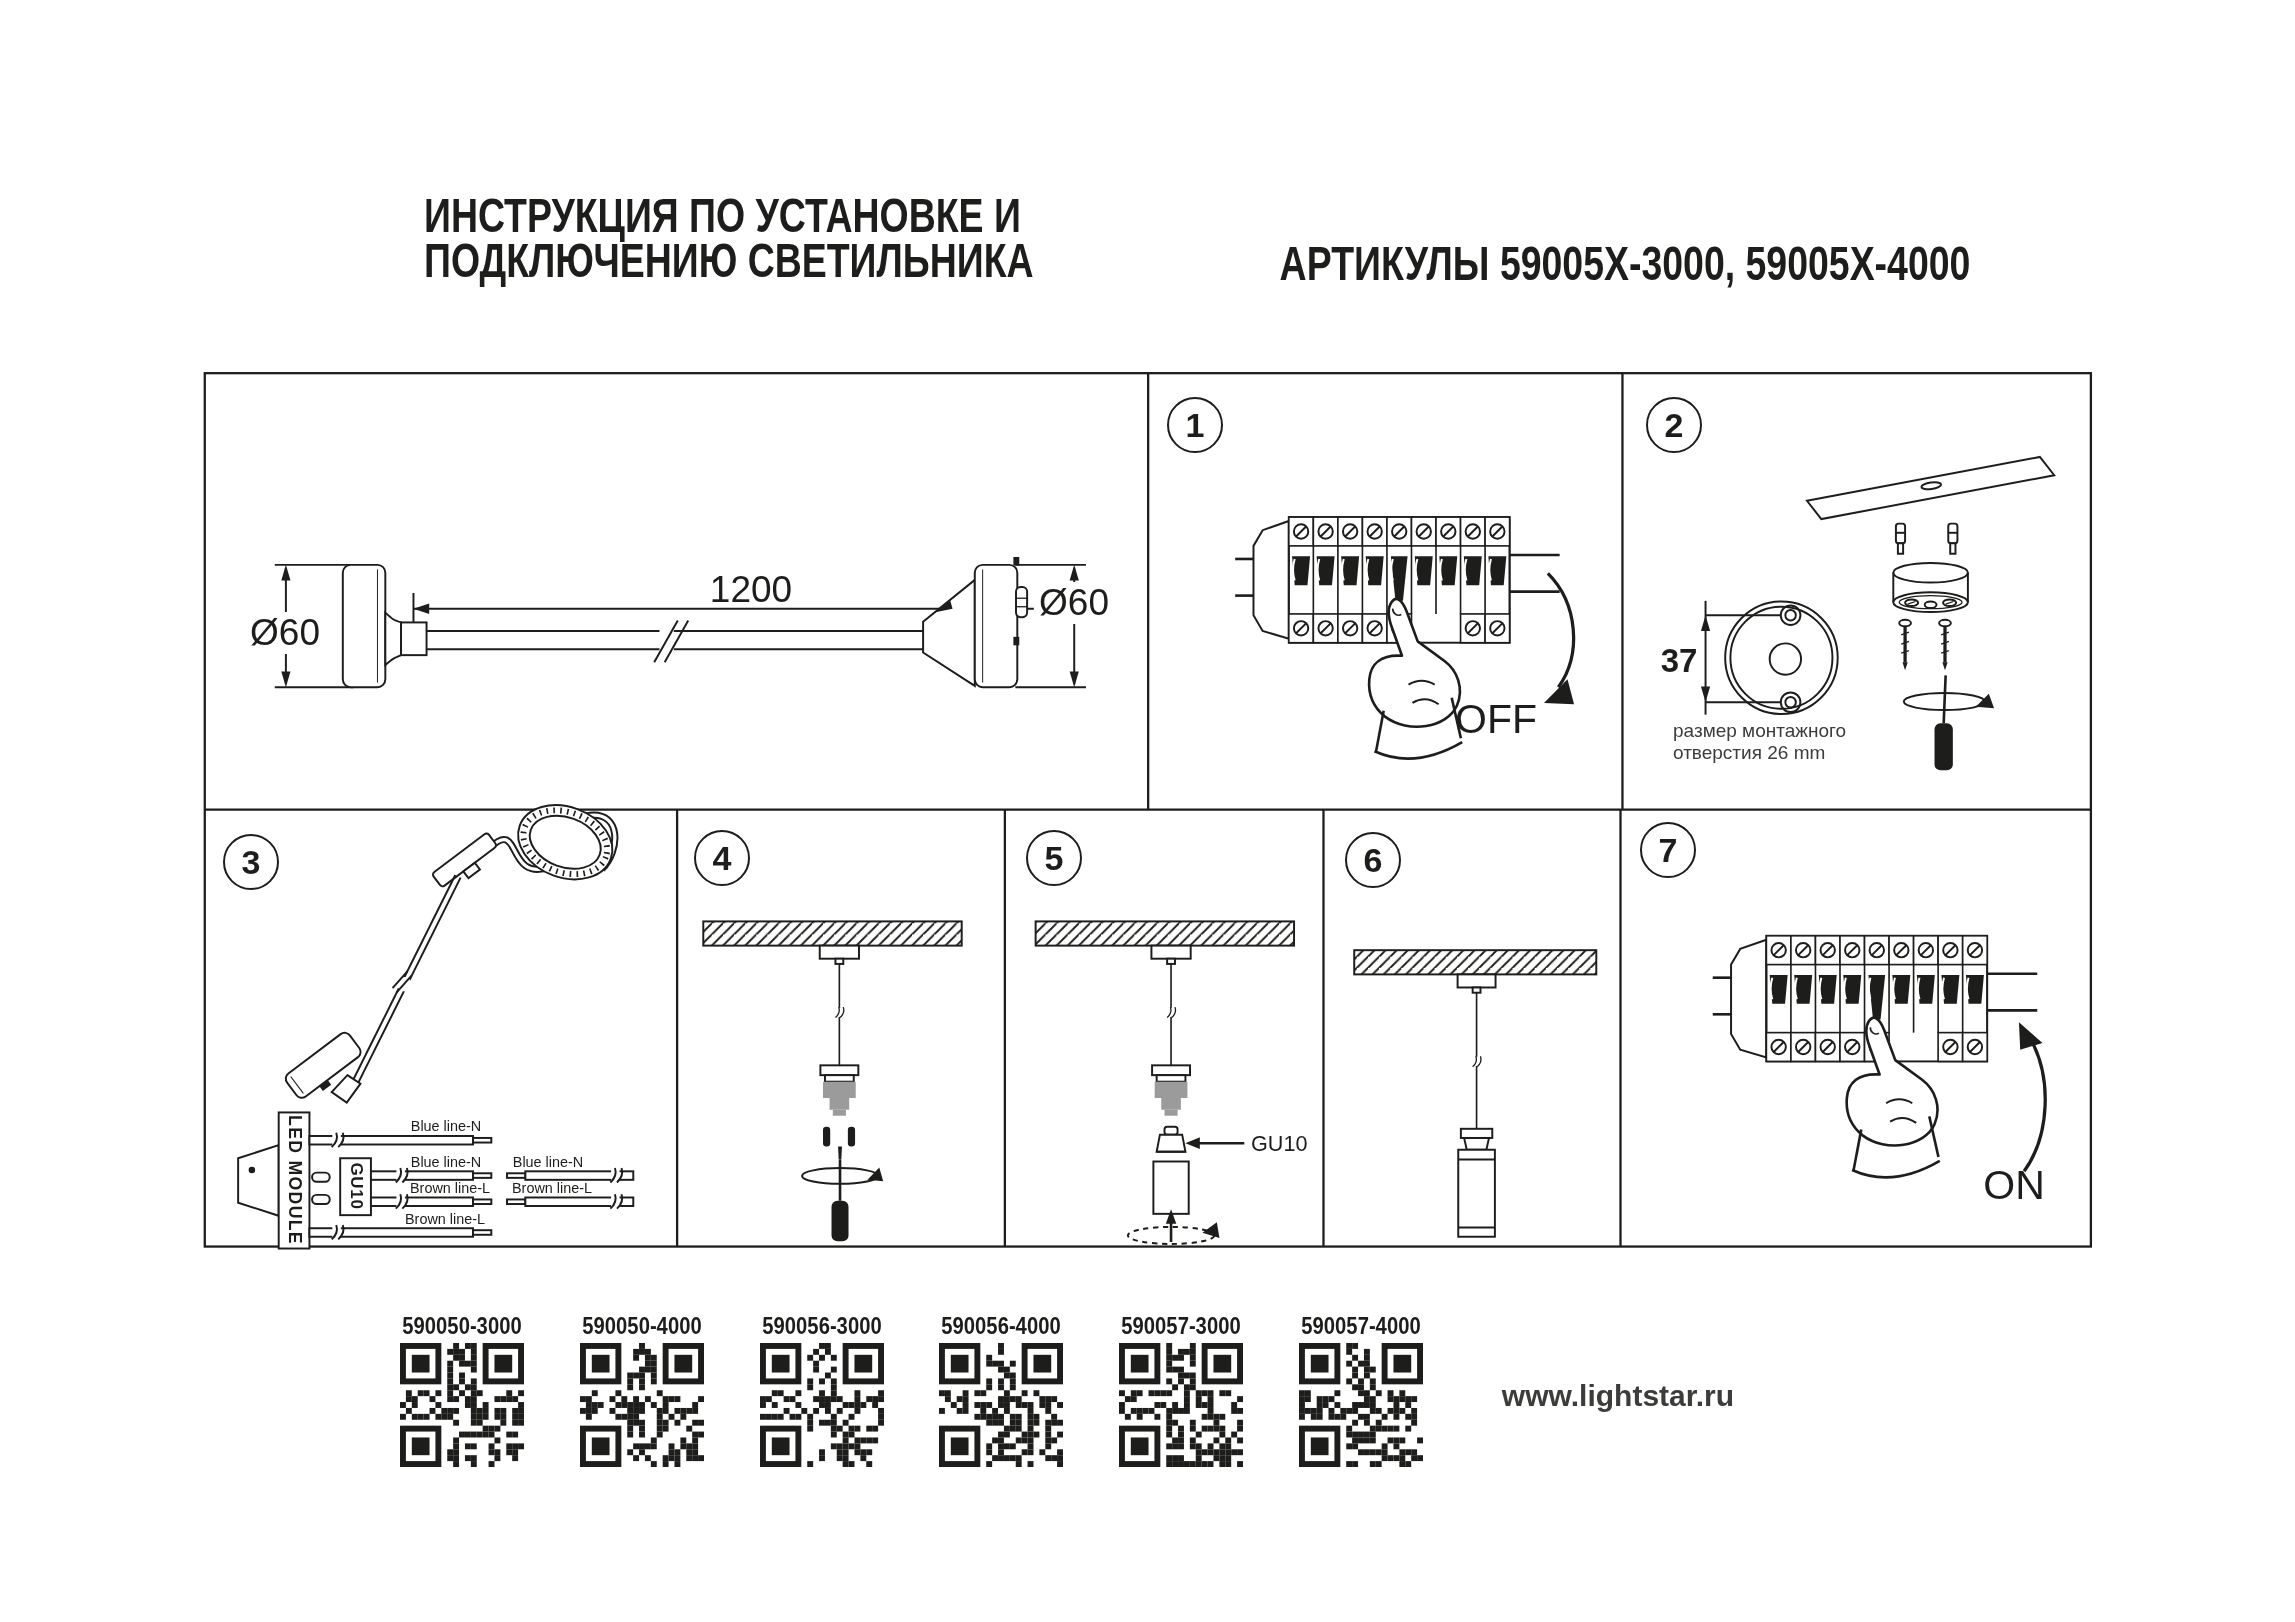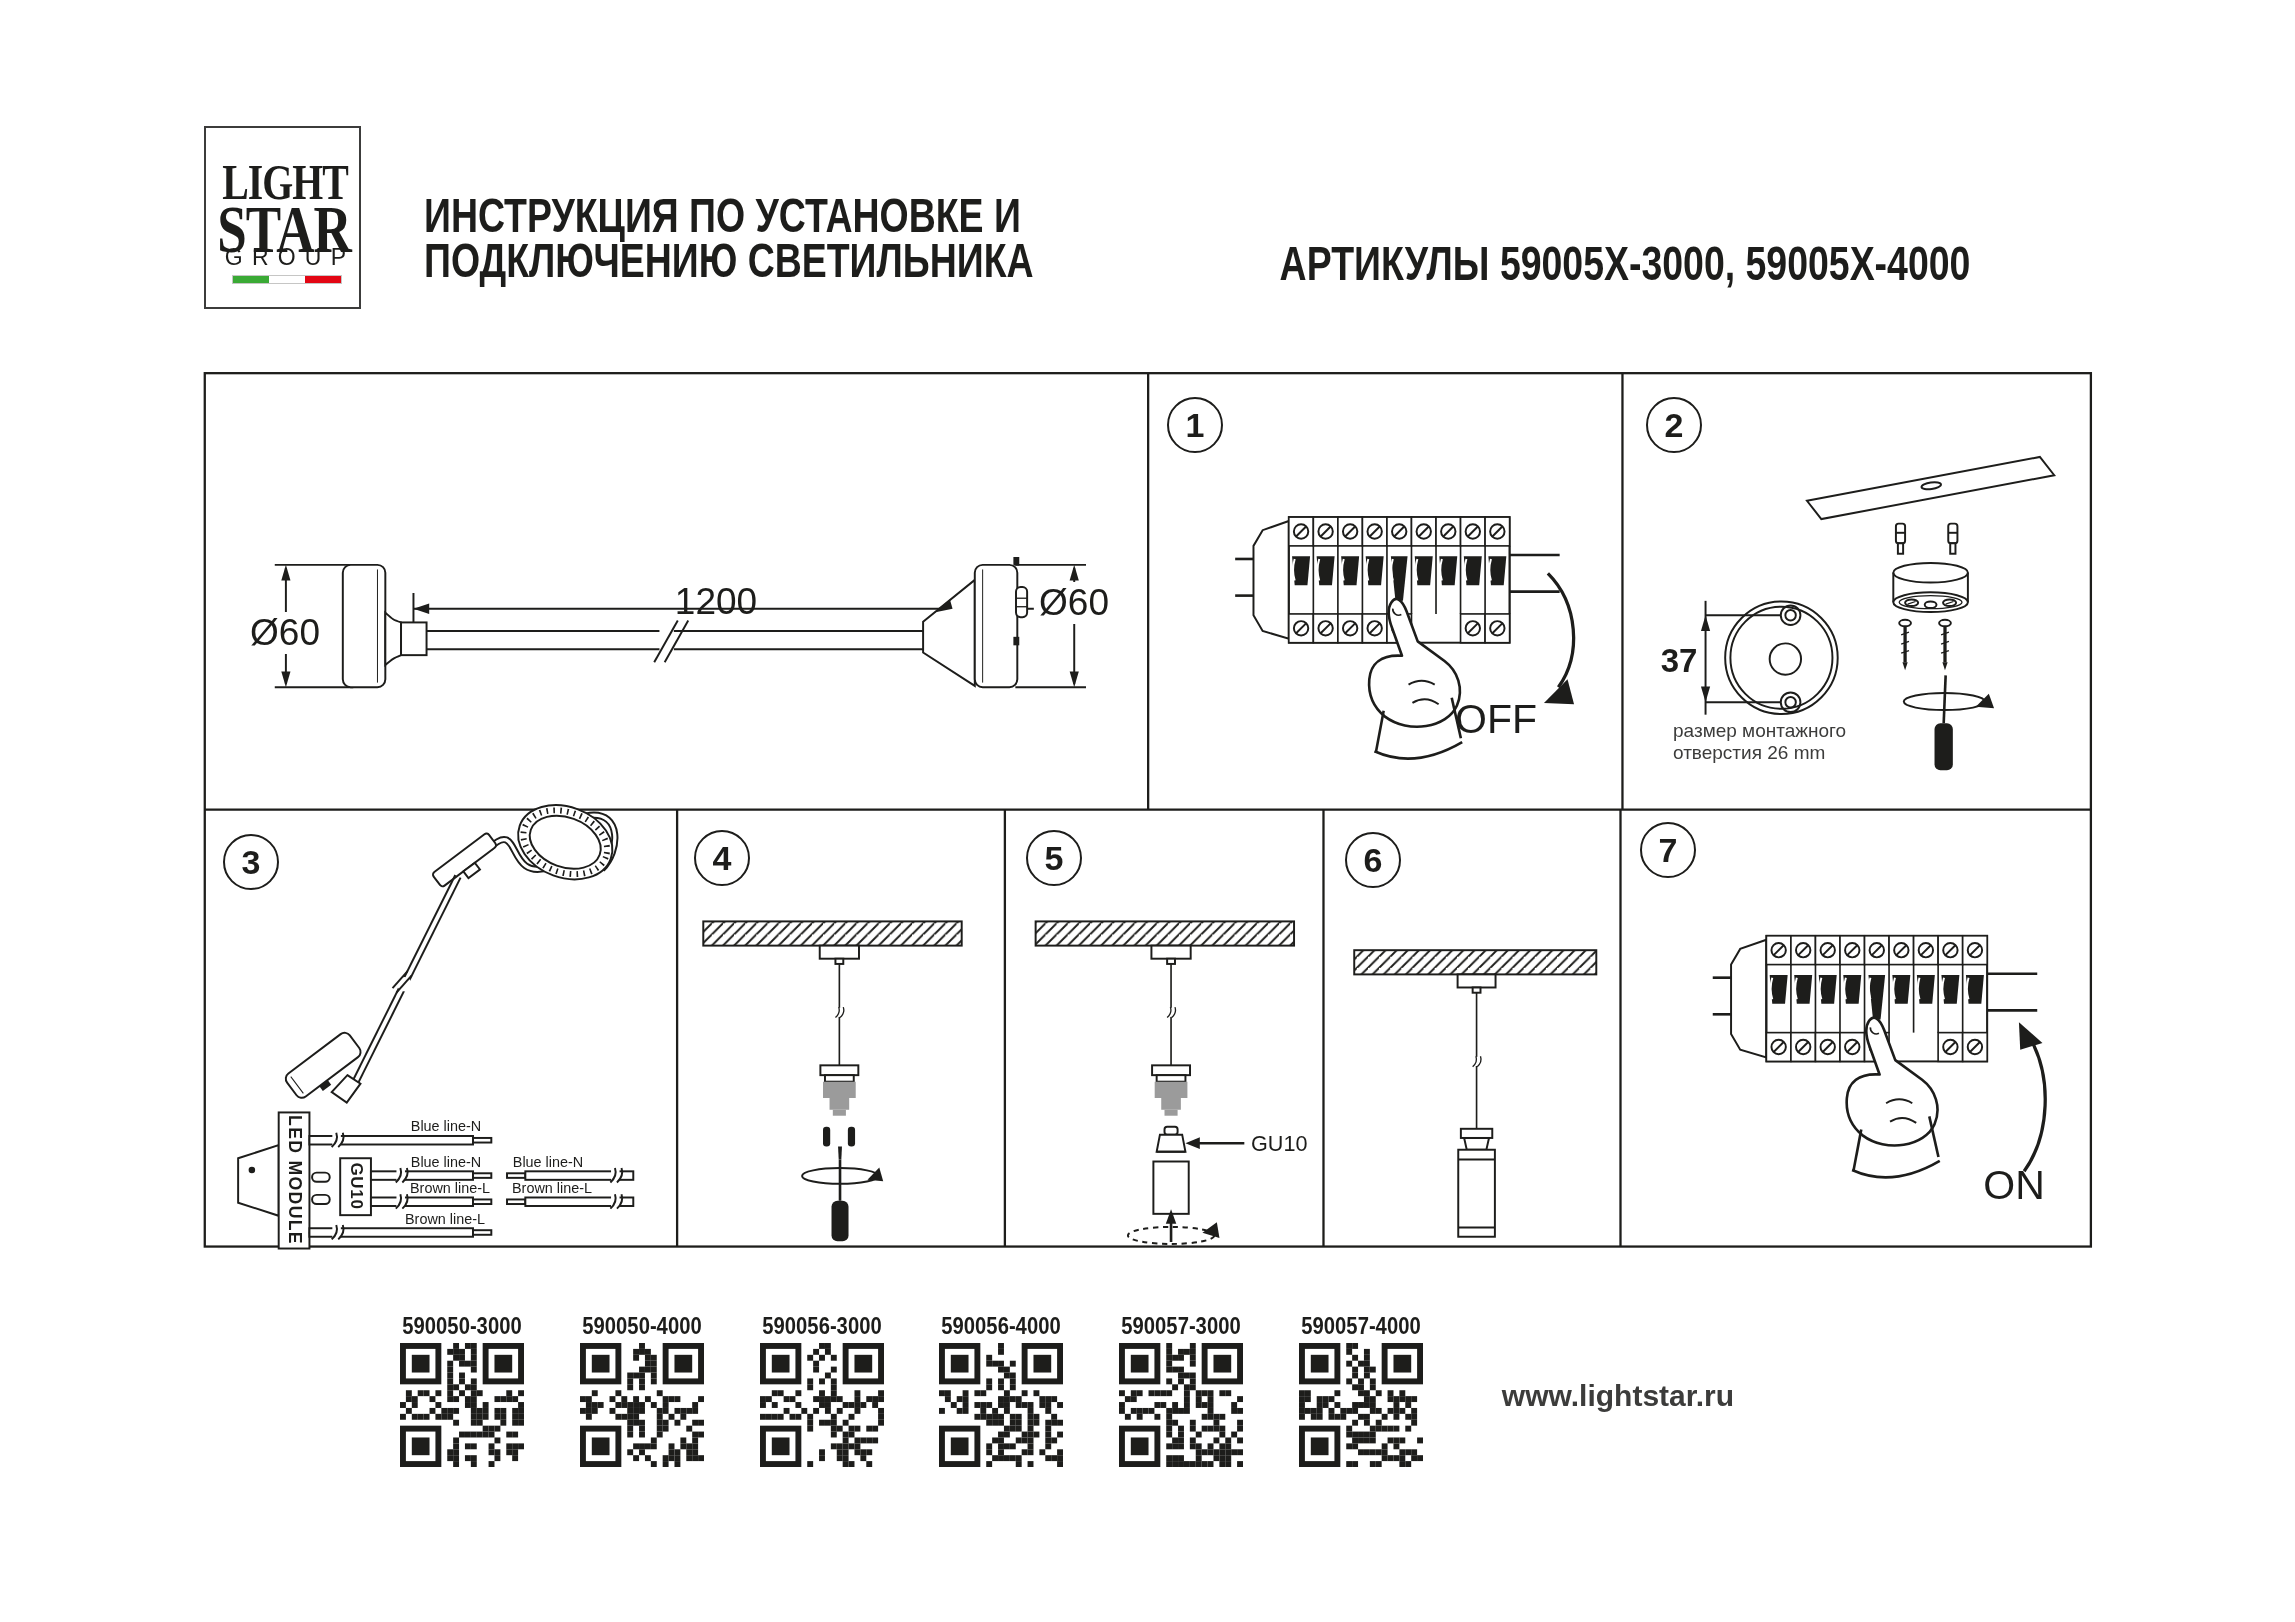--- a/index.html
+++ b/index.html
@@ -481,49 +481,37 @@
         <line x1="2845" y1="1726" x2="2833" y2="1790" stroke="#1d1d1b" stroke-width="4"></line>
         <line x1="2949" y1="1706" x2="2963" y2="1768" stroke="#1d1d1b" stroke-width="4"></line>
         <path d="M2831 1788 q62 28 134 -14" fill="none" stroke="#1d1d1b" stroke-width="4"></path>
       </g>
     <g>
       <path d="M3094 1790 C3134 1734 3136 1646 3104 1588" stroke="#1d1d1b" stroke-width="5" fill="none"></path>
       <polygon points="3086,1562 3122,1594 3088,1604" fill="#1d1d1b"></polygon>
     </g>
   </svg>
 
-  <div style="position:absolute;left:204px;top:126px;width:153px;height:179px;border:2px solid #3c3c3b;background:#fff;">
-    <div class="t serif cx" style="left:79px;top:25px;font-size:51px;font-weight:700;letter-spacing:-1.3px;">
-      <span class="scx">LIGHT</span></div>
-    <div class="t serif cx" style="left:78px;top:62px;font-size:68px;font-weight:700;letter-spacing:-1.3px;">
-      <span class="scx">STAR</span></div>
-    <div class="t cx" style="left:84px;top:116px;font-size:23px;font-weight:400;letter-spacing:9.2px;">GROUP</div>
-    <div style="position:absolute;left:25.5px;top:147px;width:108px;height:7.2px;display:flex;border:0.7px solid #c6c6c5;">
-      <div style="flex:1;background:#3aaa35;"></div>
-      <div style="flex:1;background:#fff;"></div>
-      <div style="flex:1;background:#e30613;"></div>
-    </div>
-  </div>
 
   <div class="t" style="left:424px;top:188px;font-size:48px;font-weight:700;">
     <span class="scxl">ИНСТРУКЦИЯ ПО УСТАНОВКЕ И</span></div>
   <div class="t" style="left:424px;top:233px;font-size:48px;font-weight:700;">
     <span class="scxl">ПОДКЛЮЧЕНИЮ СВЕТИЛЬНИКА</span></div>
   <div class="t cx" style="left:1625px;top:236px;font-size:48px;font-weight:700;">
     <span class="scx">АРТИКУЛЫ 59005X-3000, 59005X-4000</span></div>
 
   <div class="stepnum" style="left:1167px;top:397px;">1</div>
   <div class="stepnum" style="left:1646px;top:397px;">2</div>
   <div class="stepnum" style="left:223px;top:834px;">3</div>
   <div class="stepnum" style="left:694px;top:830px;">4</div>
   <div class="stepnum" style="left:1026px;top:830px;">5</div>
   <div class="stepnum" style="left:1345px;top:832px;">6</div>
   <div class="stepnum" style="left:1640px;top:822px;">7</div>
 
-  <div class="t cx" style="left:716px;top:569px;font-size:37px;margin-top:12px;">1200</div>
+  <div class="t cx" style="left:751px;top:569px;font-size:37px;">1200</div>
   <div class="t cx dimlabel" style="left:285px;top:612px;font-size:37px;">Ø60</div>
   <div class="t cx dimlabel" style="left:1074px;top:582px;font-size:37px;">Ø60</div>
   <div class="t cx" style="left:1679px;top:642px;font-size:33px;font-weight:700;text-align:right;">37</div>
   <div class="t" style="left:1673px;top:720px;font-size:19px;color:#3c3c3b;">размер монтажного</div>
   <div class="t" style="left:1673px;top:742px;font-size:19px;color:#3c3c3b;">отверстия 26 mm</div>
   <div class="t cx" style="left:1496px;top:696px;font-size:41px;">OFF</div>
   <div class="t cx" style="left:2014px;top:1162px;font-size:41px;">ON</div>
   <div class="t" style="left:1251px;top:1131px;font-size:21.6px;">GU10</div>
 
   <div class="t cx" style="left:446px;top:1118px;font-size:14.4px;">Blue line-N</div>

